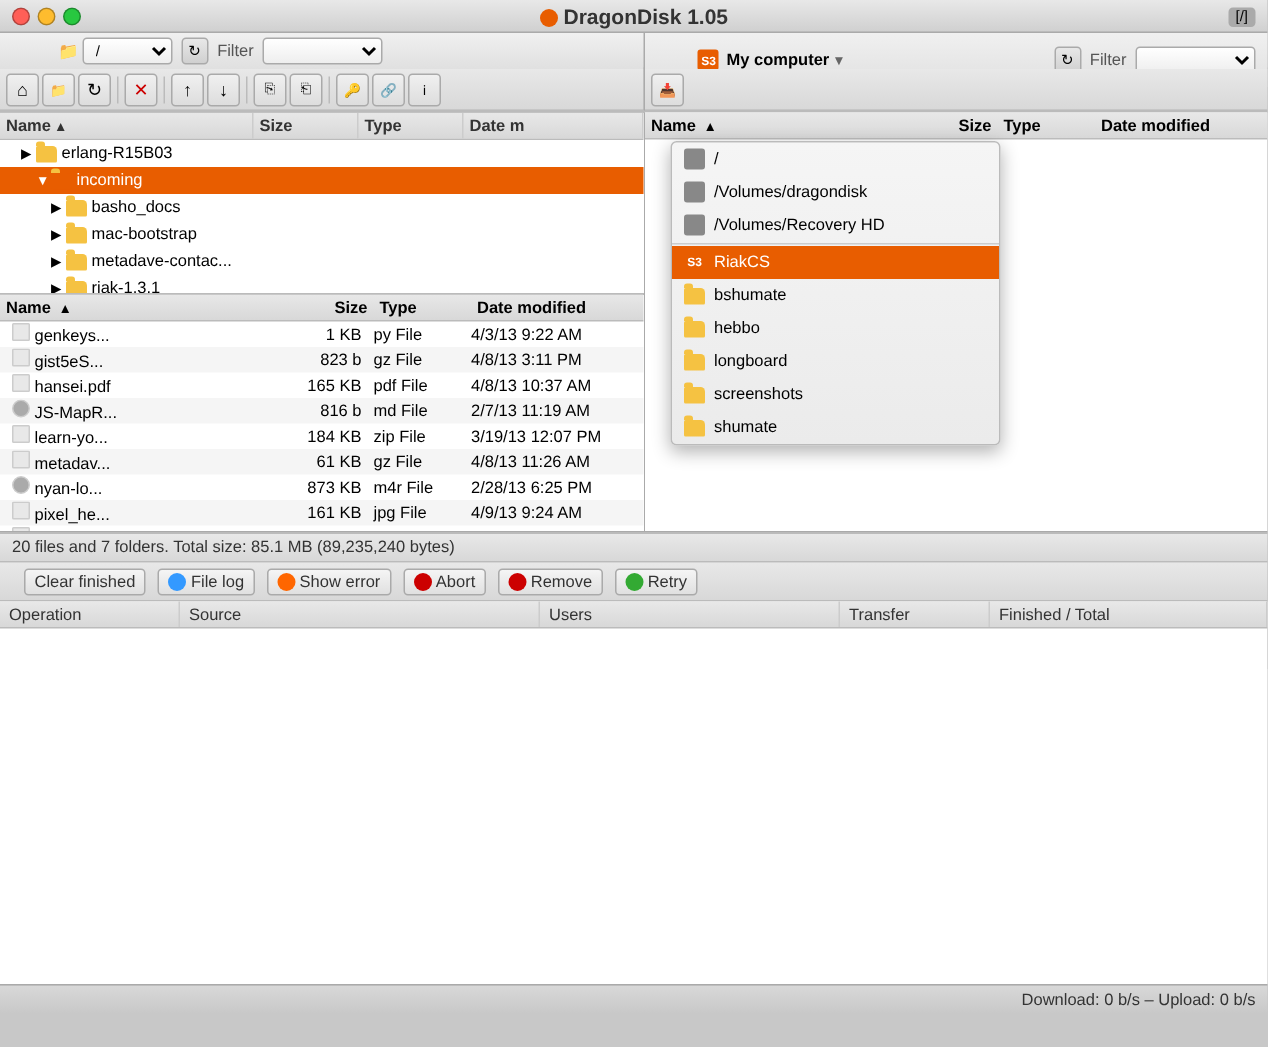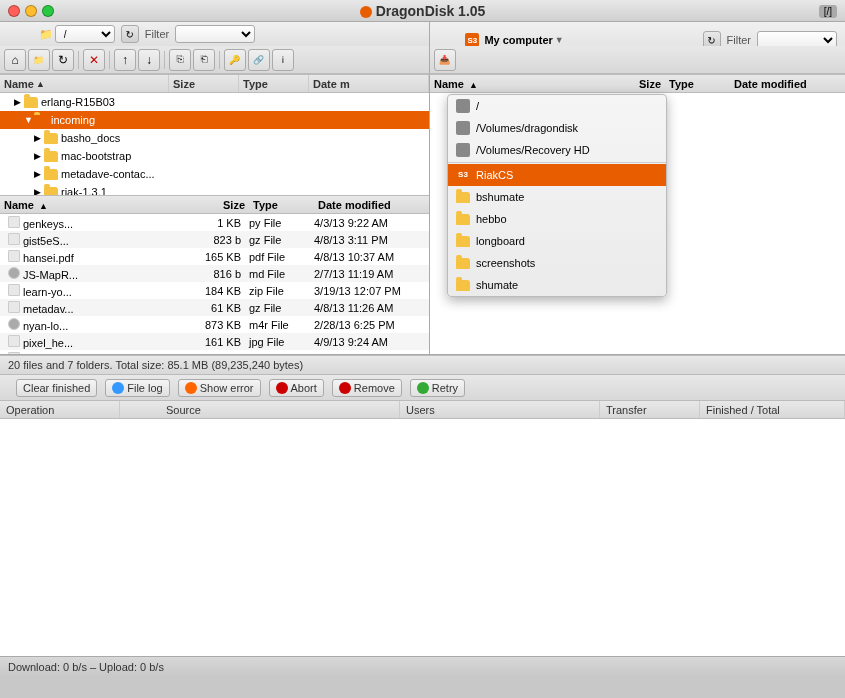--- a/index.html
+++ b/index.html
@@ -364,38 +364,38 @@
     .ops-col {
       font-size: 11px;
       color: #333;
       padding: 0 6px;
       height: 100%;
       display: flex;
       align-items: center;
       border-right: 1px solid #ccc;
     }
     .ops-col.operation { width: 120px; }
-    .ops-col.source { width: 240px; margin-left: 40px; }
+    .ops-col.source { width: 240px; }
     .ops-col.target { width: 200px; }
     .ops-col.transfer { width: 100px; }
     .ops-col.finished { flex: 1; }
 
     .ops-content {
       flex: 1;
       background: #fff;
       overflow-y: auto;
     }
 
     
     .footer {
       background: linear-gradient(to bottom, #d8d8d8, #c8c8c8);
       height: 20px;
       display: flex;
       align-items: center;
-      justify-content: flex-start;
+      justify-content: flex-end;
       padding: 0 8px;
       font-size: 11px;
       color: #333;
       border-top: 1px solid #aaa;
     }
 
     
     .dropdown-overlay {
       position: absolute;
       top: 94px;

